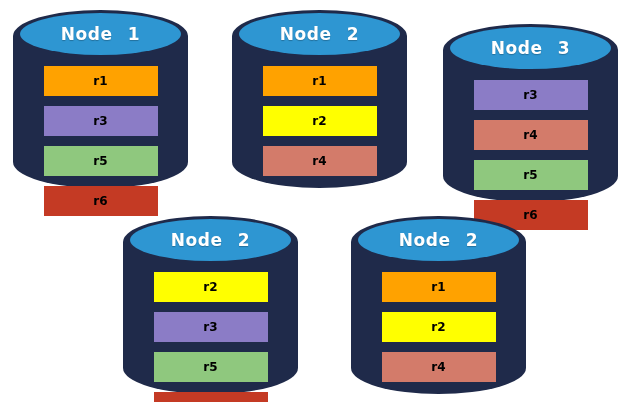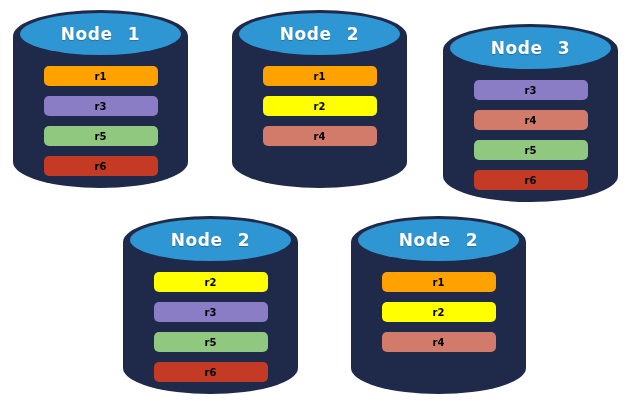--- a/index.html
+++ b/index.html
@@ -50,26 +50,26 @@
     position: absolute;
     top: 56px;
     left: 50%;
     transform: translateX(-50%);
     width: 114px;
     display: flex;
     flex-direction: column;
     gap: 10px;
   }
   .bar {
-    height: 20px;
-    border-radius: 5px;
+    height: 30px;
+    border-radius: 0;
     display: flex;
     align-items: center;
     justify-content: center;
-    font-size: 10px;
+    font-size: 12px;
     line-height: 13px;
     font-weight: bold;
     color: var(--bar-text, #000000);
   }
   
   .n1 { left: 13px;  top: 10px;  }
   .n2 { left: 232px; top: 10px;  }
   .n3 { left: 443px; top: 24px;  }
   .n4 { left: 123px; top: 216px; }
   .n5 { left: 351px; top: 216px; }

